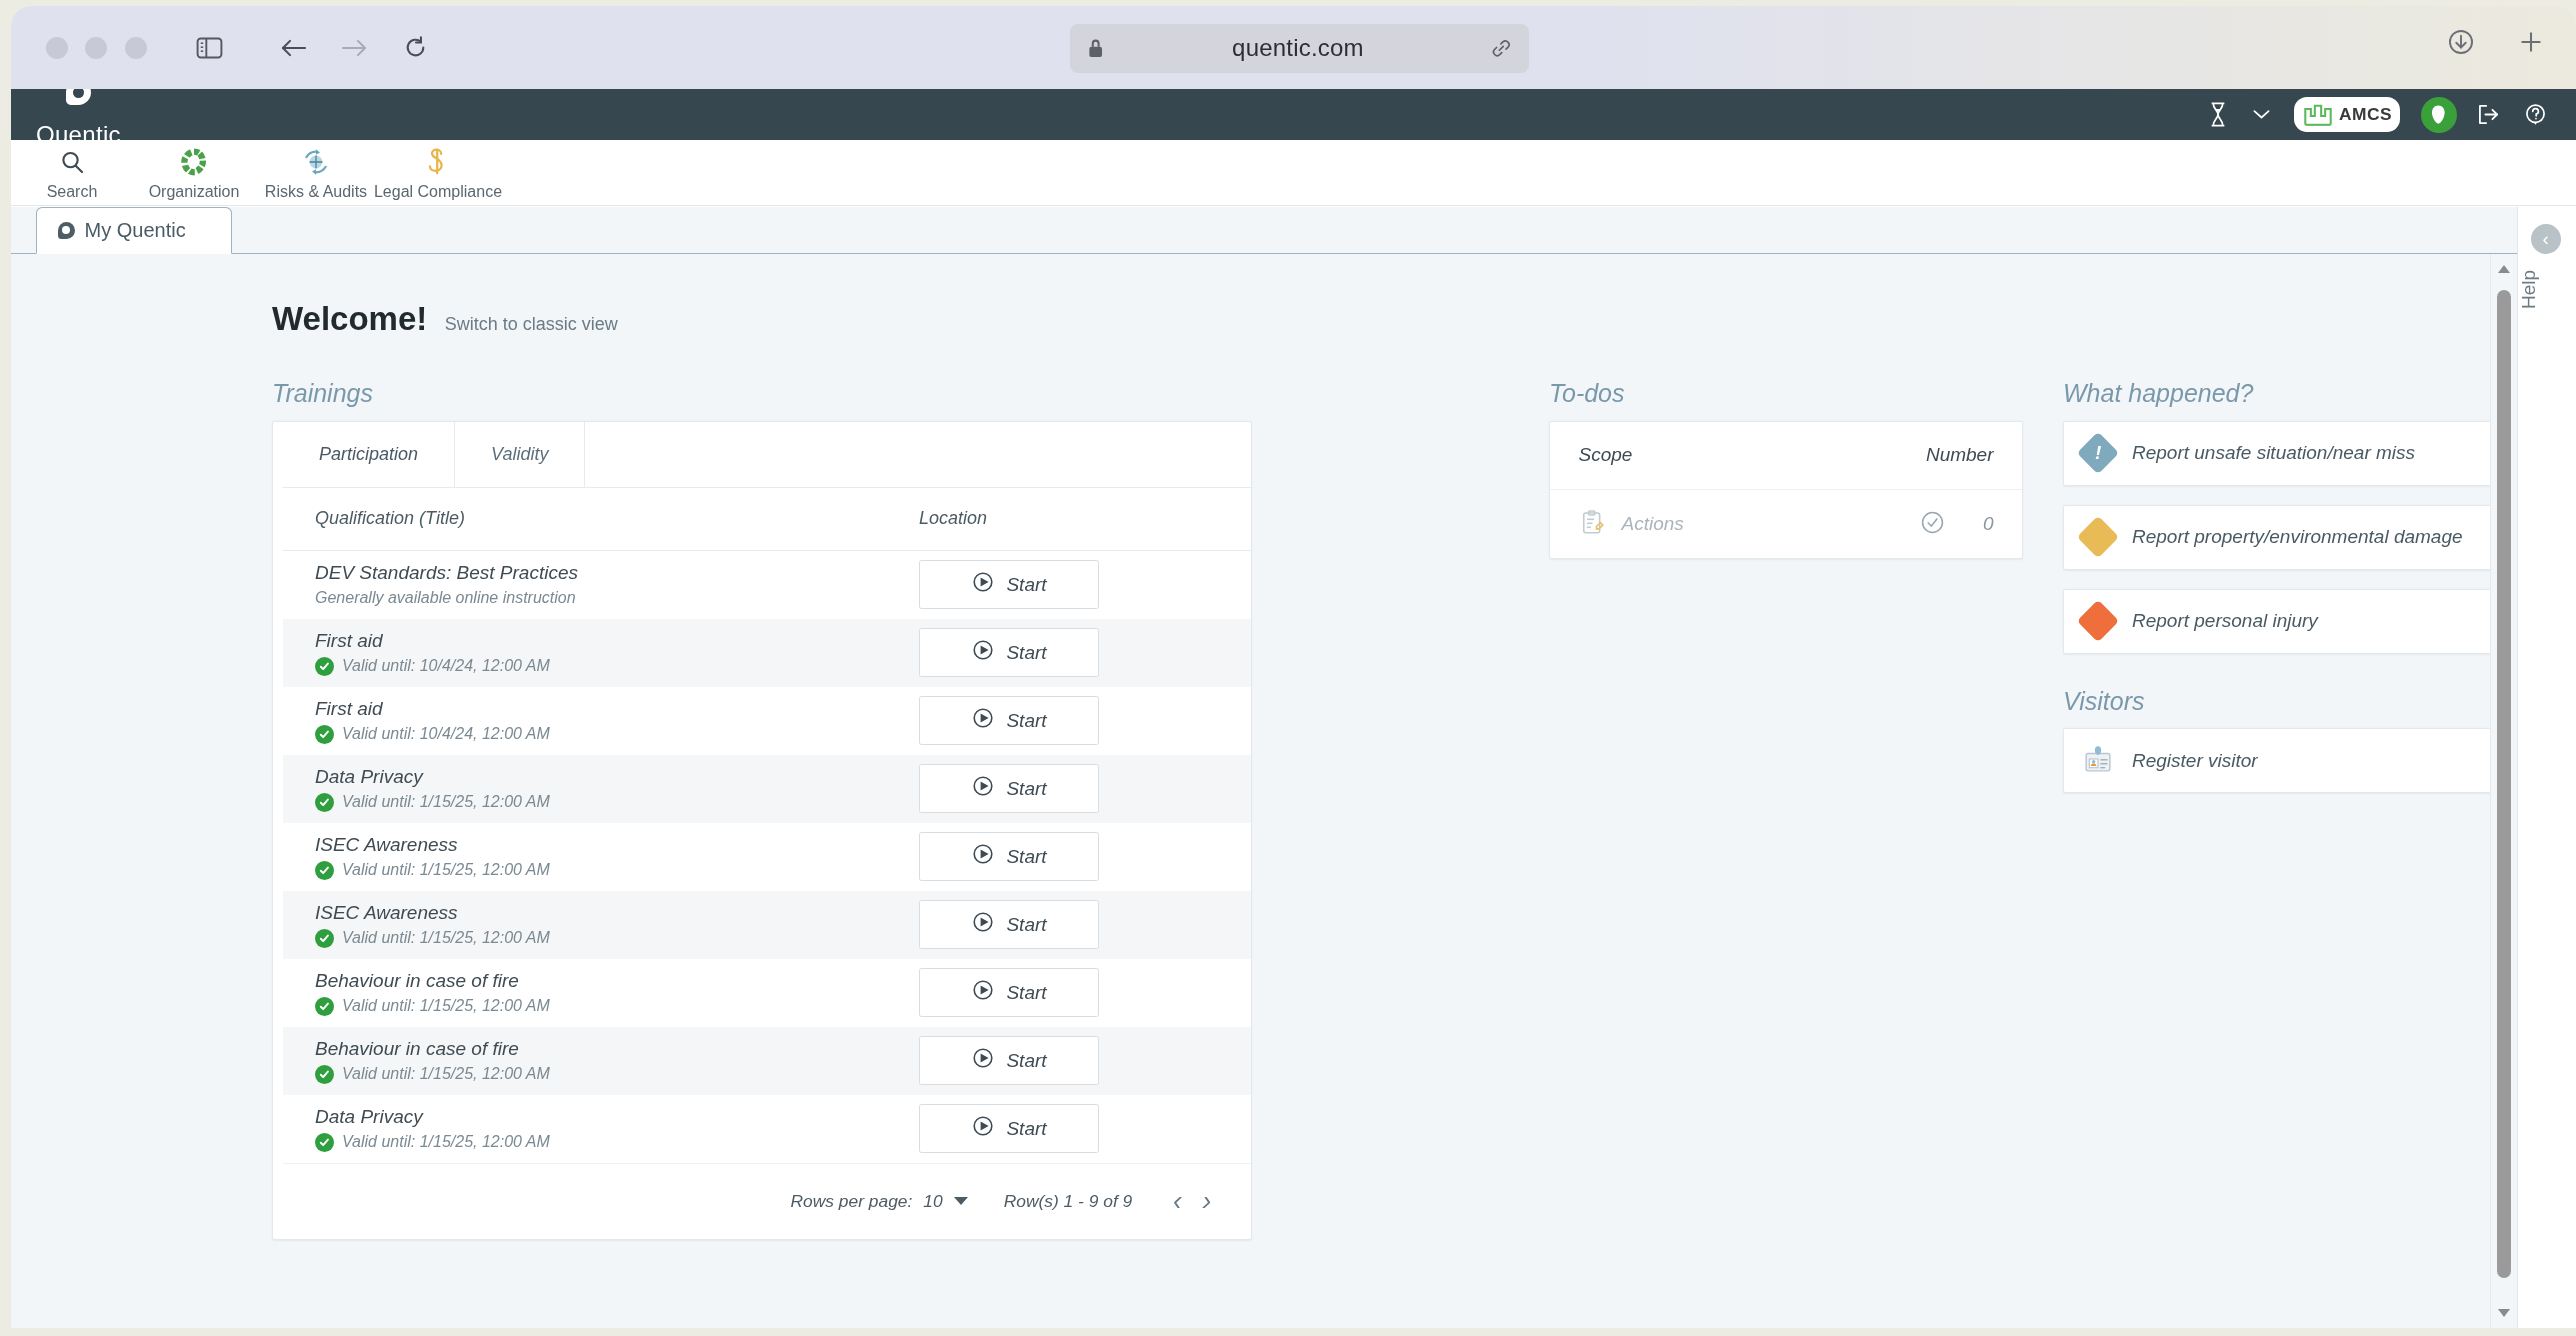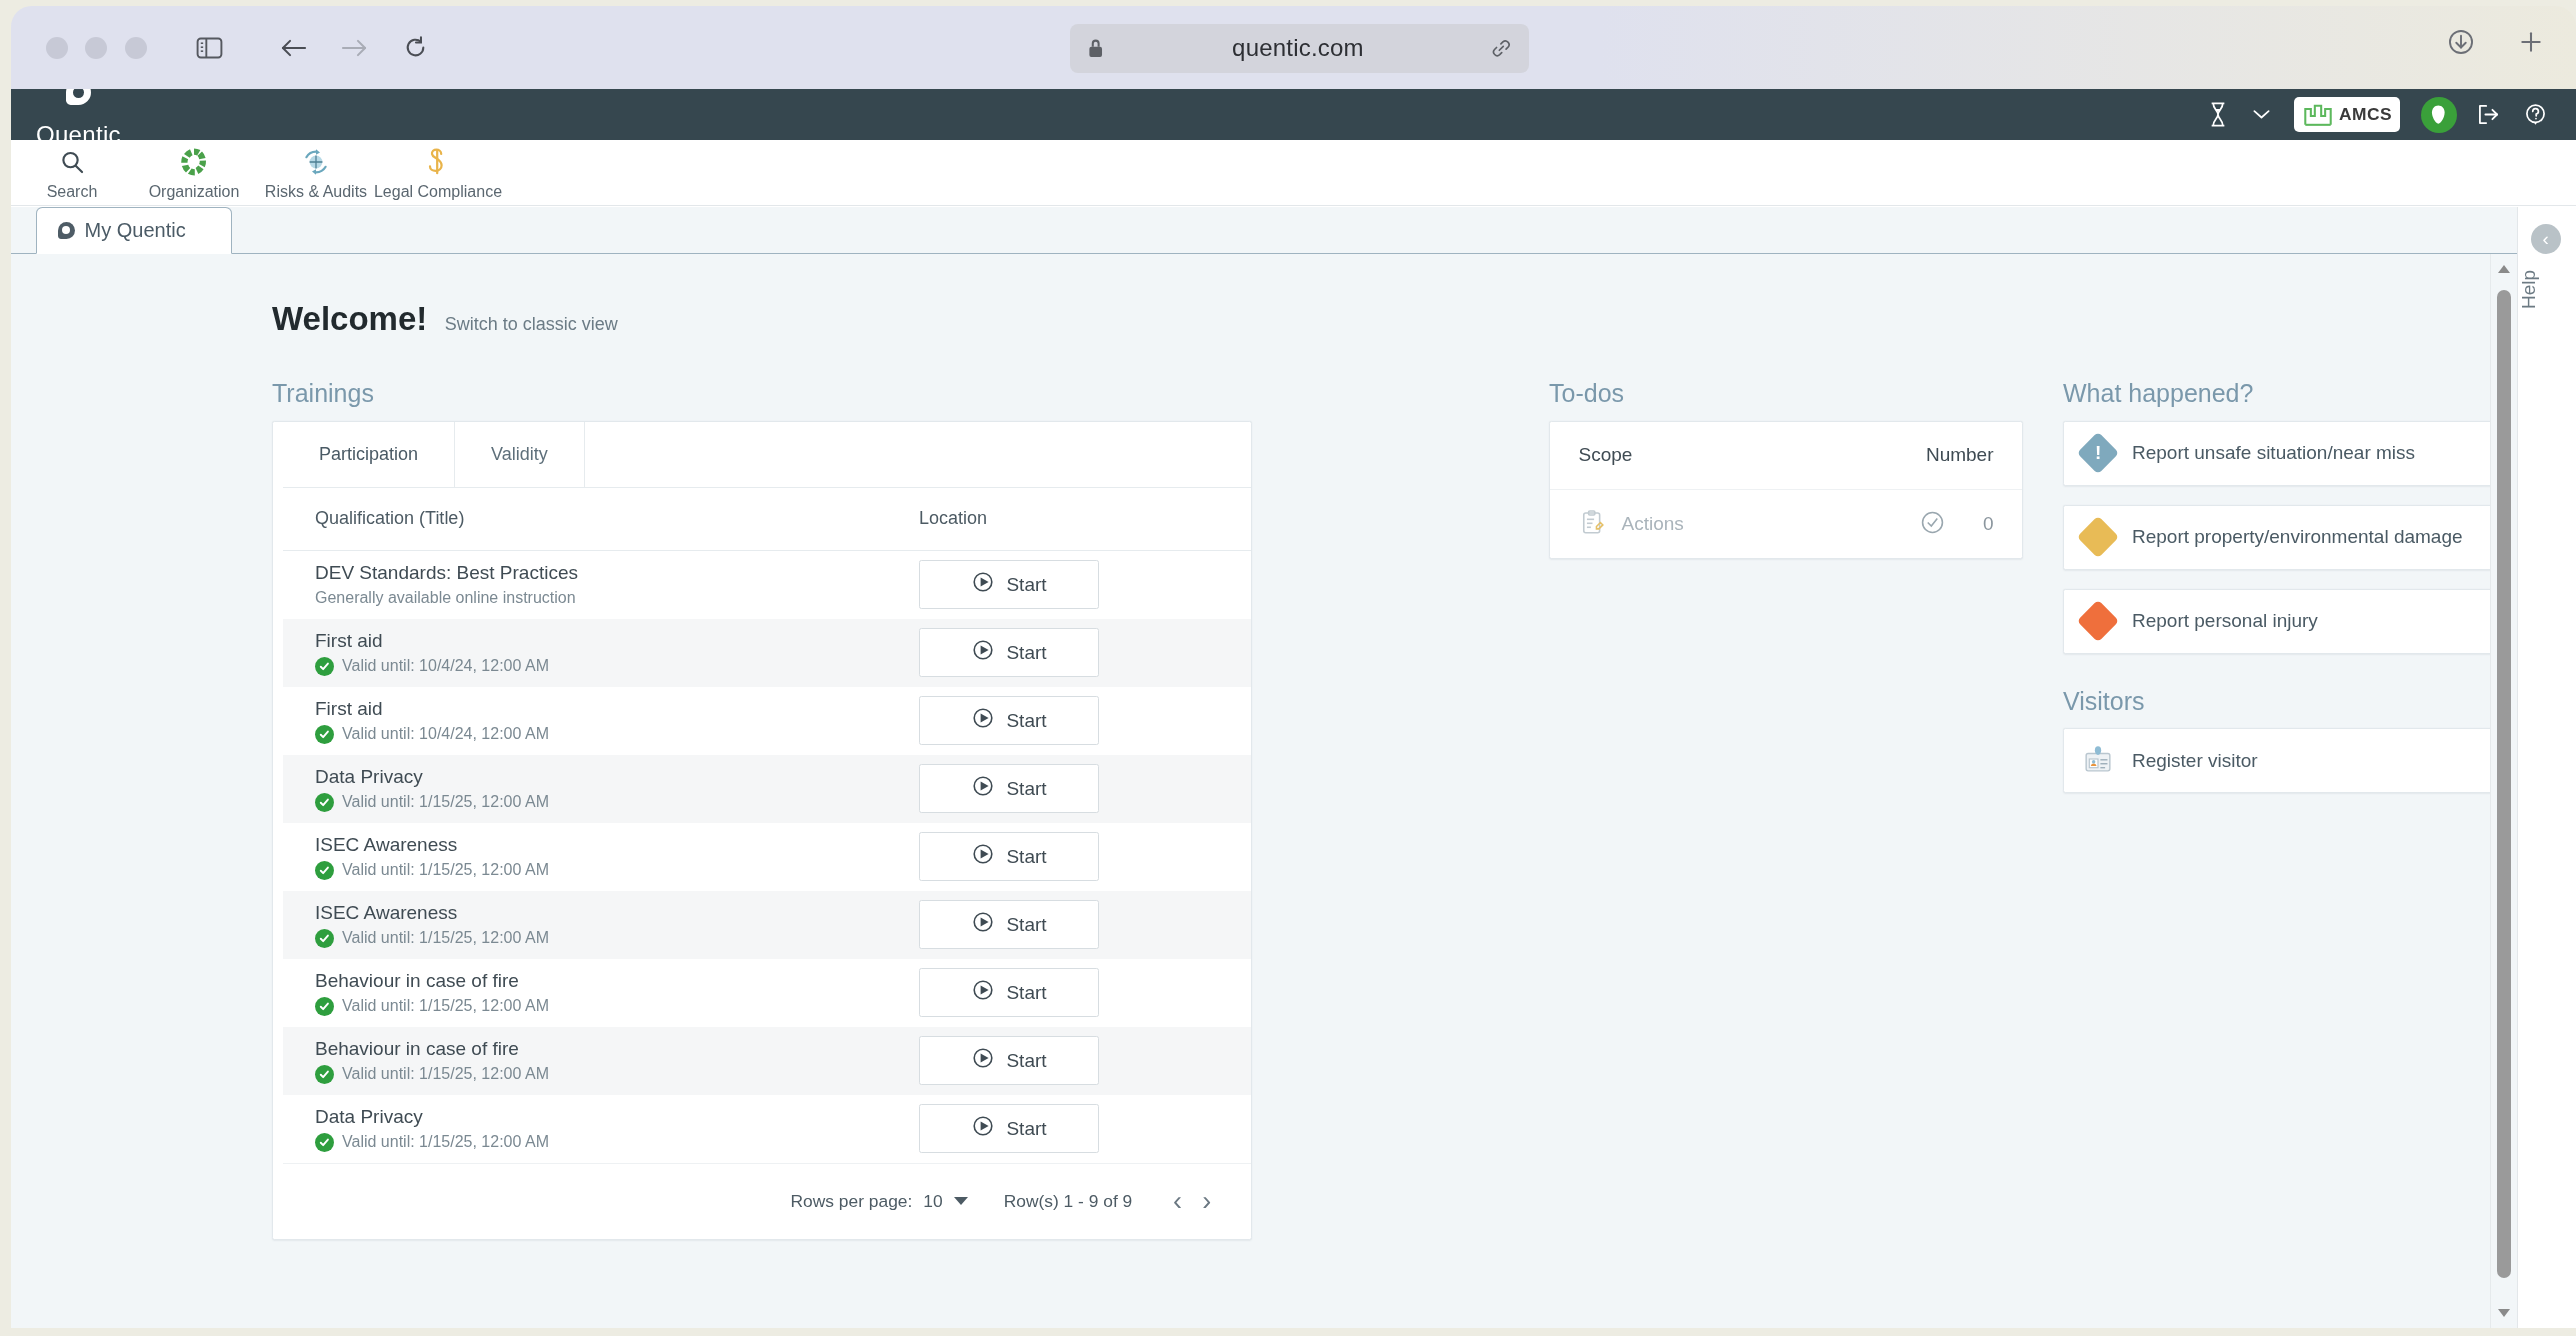--- a/index.html
+++ b/index.html
@@ -80,21 +80,21 @@
 
   #header-right {
     position: absolute; right: 17.4px; top: 0; height: 51px;
     display: flex; align-items: center; gap: 0px;
   }
   .hdr-btn {
     display:flex; align-items:center; justify-content:center;
     height: 51px; color: #ffffff; padding: 0 11px;
   }
   #amcs-logo {
-    background: #ffffff; border-radius: 5px; height: 35px;
+    background: #ffffff; border-radius: 13px; height: 35px;
     display: flex; align-items: center; gap: 4.7px; padding: 0 8px;
     margin: 0 12.7px;
   }
   #amcs-mark { width: 32px; height: 27px; }
   #amcs-text { font-size: 17.4px; font-weight: bold; color: #3a3a3a; letter-spacing: 0.4px; }
   #avatar-badge {
     width: 36px; height: 36px; border-radius: 50%;
     background: #3aa03a; display:flex; align-items:center; justify-content:center;
     margin: 0 8px;
   }
@@ -139,21 +139,21 @@
   #welcome-row { display: flex; align-items: baseline; gap: 17.4px; }
   #welcome-title { font-size: 33px; font-weight: bold; color: #222a2e; }
   #switch-classic { font-size: 18px; color: #6b7b85; }
 
   .section-title {
     font-size: 25px; color: #7a98ab; font-weight: normal;
     margin-bottom: 12.7px;
   }
 
   
-  #cols { display: flex; margin-top: 41px; gap: 0px; align-items: flex-start; }
+  #cols { display: flex; margin-top: 41px; gap: 0px; align-items: flex-start; font-style: italic; }
   #col-trainings { width: 980px; }
   #col-todos { width: 514px; margin-left: 297px; }
   #col-right { width: 474px; margin-left: 40px; }
 
   .card {
     background: #ffffff; border: 0.8px solid #e2e8ec; border-radius: 2.4px;
     box-shadow: 0 0.8px 1.6px rgba(40,60,80,.07);
   }
 
   

